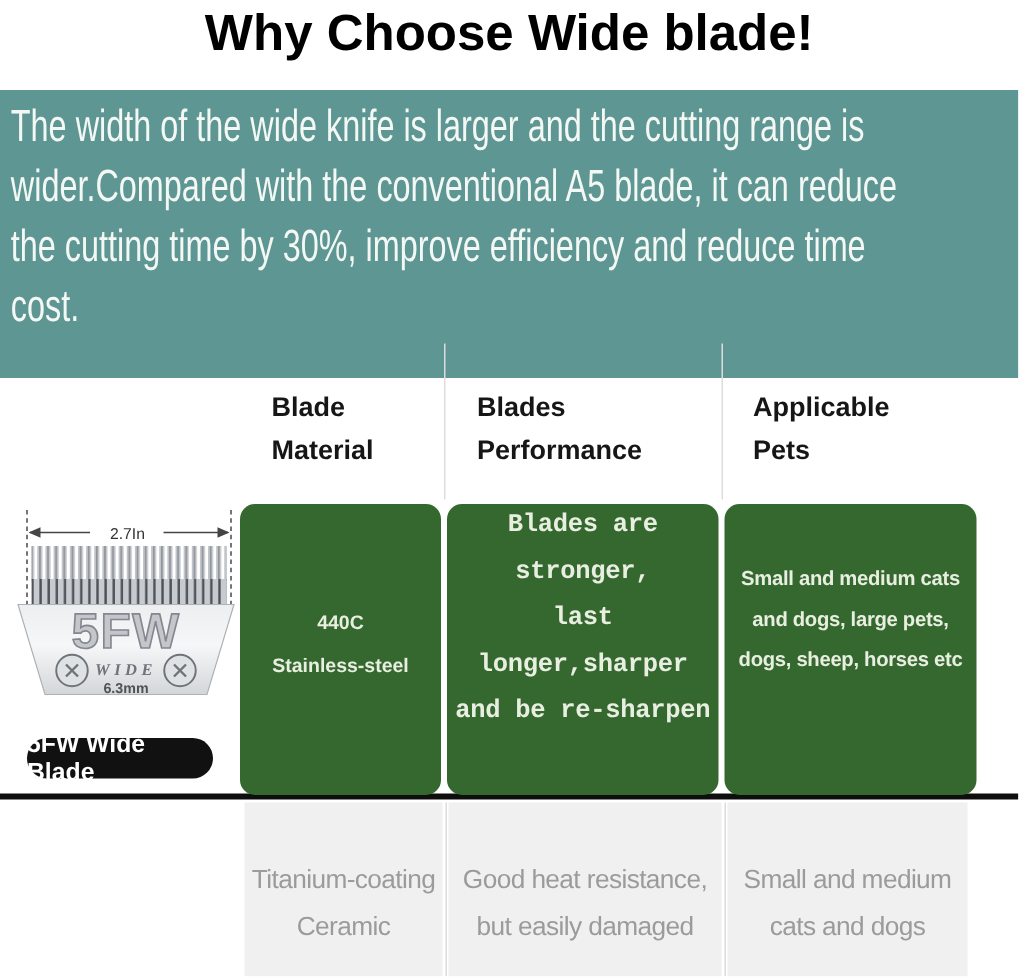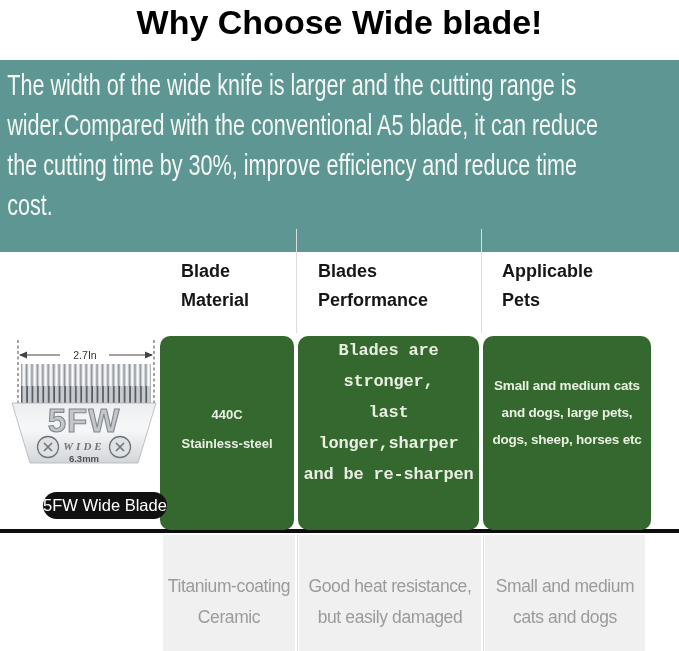--- a/index.html
+++ b/index.html
@@ -42,21 +42,21 @@
     position:absolute; top:535px; height:116px; background:#f0f0f0;
     color:#9b9b9b; text-align:center; white-space:pre-line;
     font-size:17.5px; line-height:31px; letter-spacing:-0.4px;
     padding-top:36px; box-sizing:border-box;
   }
   .ocell.g1 { left:163px; width:132px; }
   .ocell.g2 { left:299px; width:182px; }
   .ocell.g3 { left:485px; width:160px; }
   .pill {
     position:absolute; display:flex; align-items:center; justify-content:center;
-    color:#fff; font-weight:400; z-index:3;margin-left:25px;
+    color:#fff; font-weight:700; z-index:3;
   }
   .pill.black { left:18px; top:492px; width:124px; height:27px; background:#111; border-radius:14px; font-size:16.5px; }
   .pill.gray  { left:18px; top:570px; width:132px; height:31px; background:#8b8b8b; border-radius:16px; font-size:17px; }
   .blade-svg { position:absolute; left:8px; top:336px; width:152px; height:145px; z-index:2; }
 </style>
 </head>
 <body>
 
 <div class="page">
 

